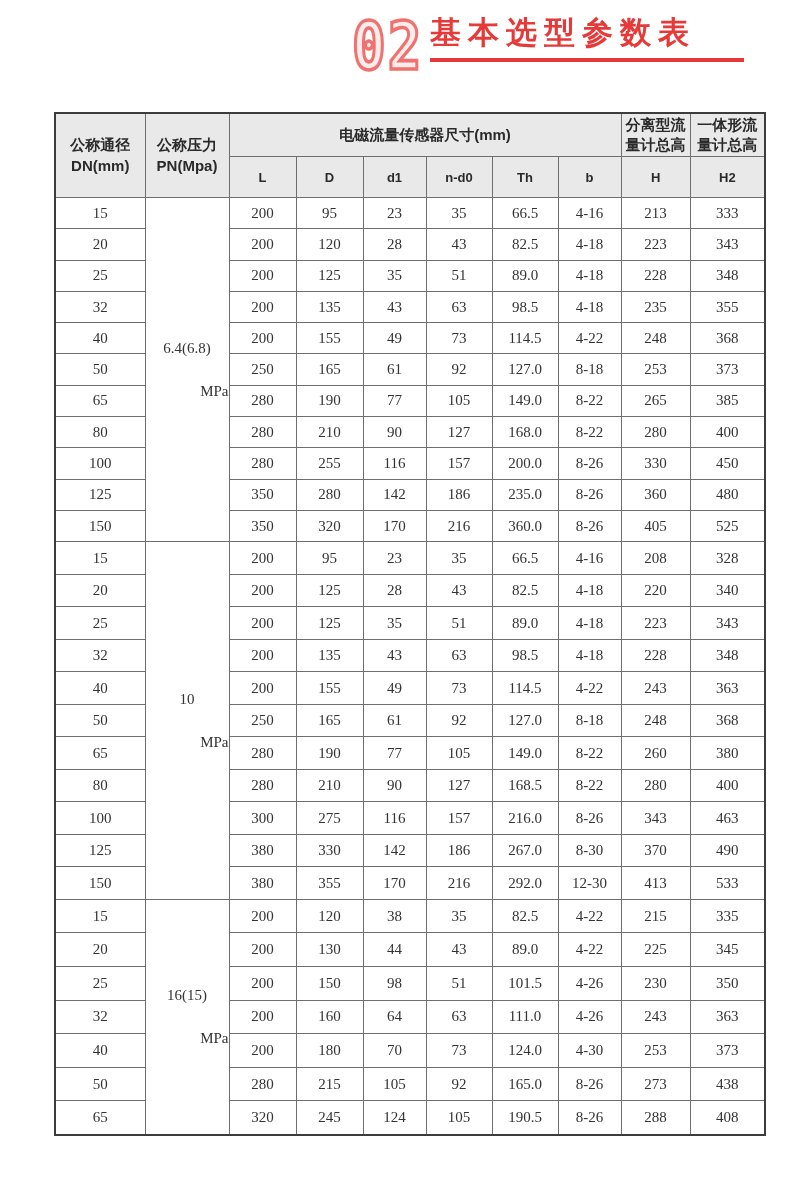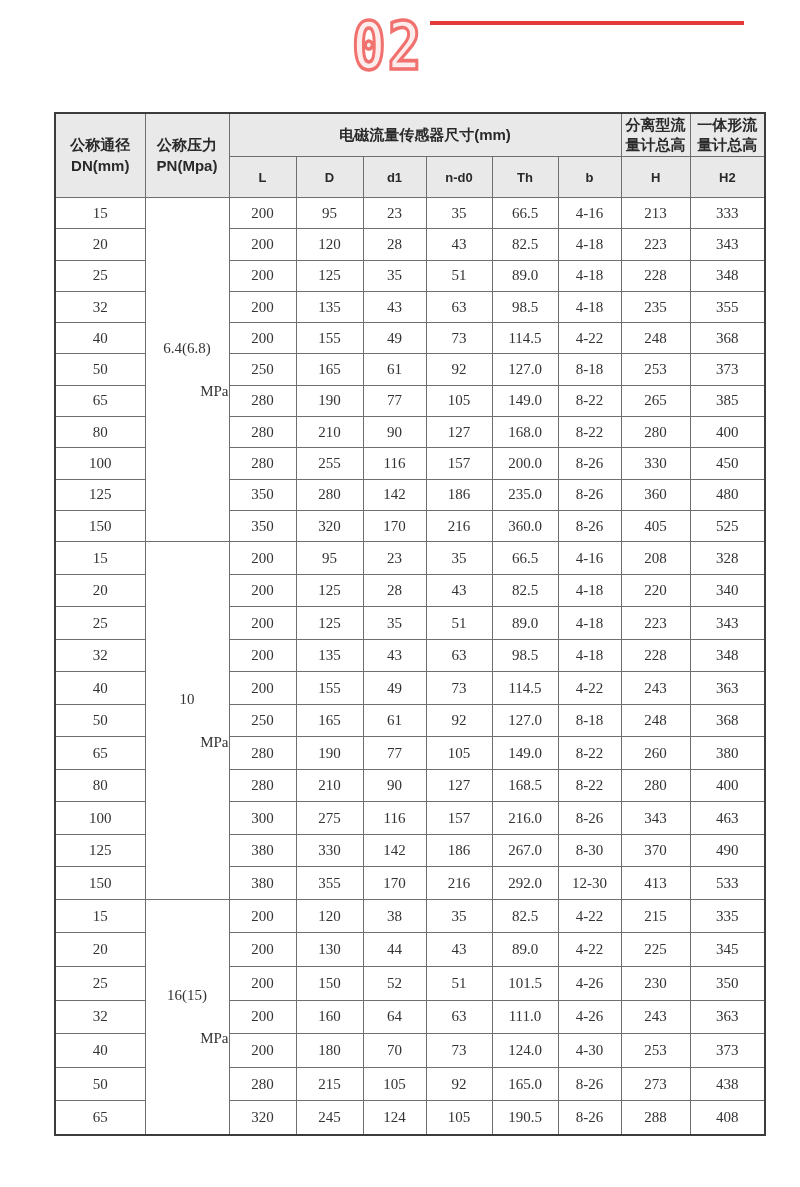--- a/index.html
+++ b/index.html
@@ -51,20 +51,21 @@
   tr.g2 td{height:32.6px;}
   td.pn-cell{font-size:15px;}
   td.pn-cell .pn-unit{margin-top:26px;text-align:right;}
 </style>
 </head>
 <body>
 
 <div class="sec-num">02</div>
 
 <div class="title-wrap">
+  <div class="page-title">基本选型参数表</div>
   <div class="title-underline"></div>
 </div>
 
 <table class="tbl">
   <colgroup>
     <col style="width:90px">
       <col style="width:84px">
     <col style="width:67px">
       <col style="width:67px">
       <col style="width:63px">
@@ -371,21 +372,21 @@
         <td>43</td>
         <td>89.0</td>
         <td>4-22</td>
         <td>225</td>
         <td>345</td>
       </tr>
       <tr class="g2">
         <td>25</td>
         <td>200</td>
         <td>150</td>
-        <td>52</td>
+        <td>98</td>
         <td>51</td>
         <td>101.5</td>
         <td>4-26</td>
         <td>230</td>
         <td>350</td>
       </tr>
       <tr class="g2">
         <td>32</td>
         <td>200</td>
         <td>160</td>

